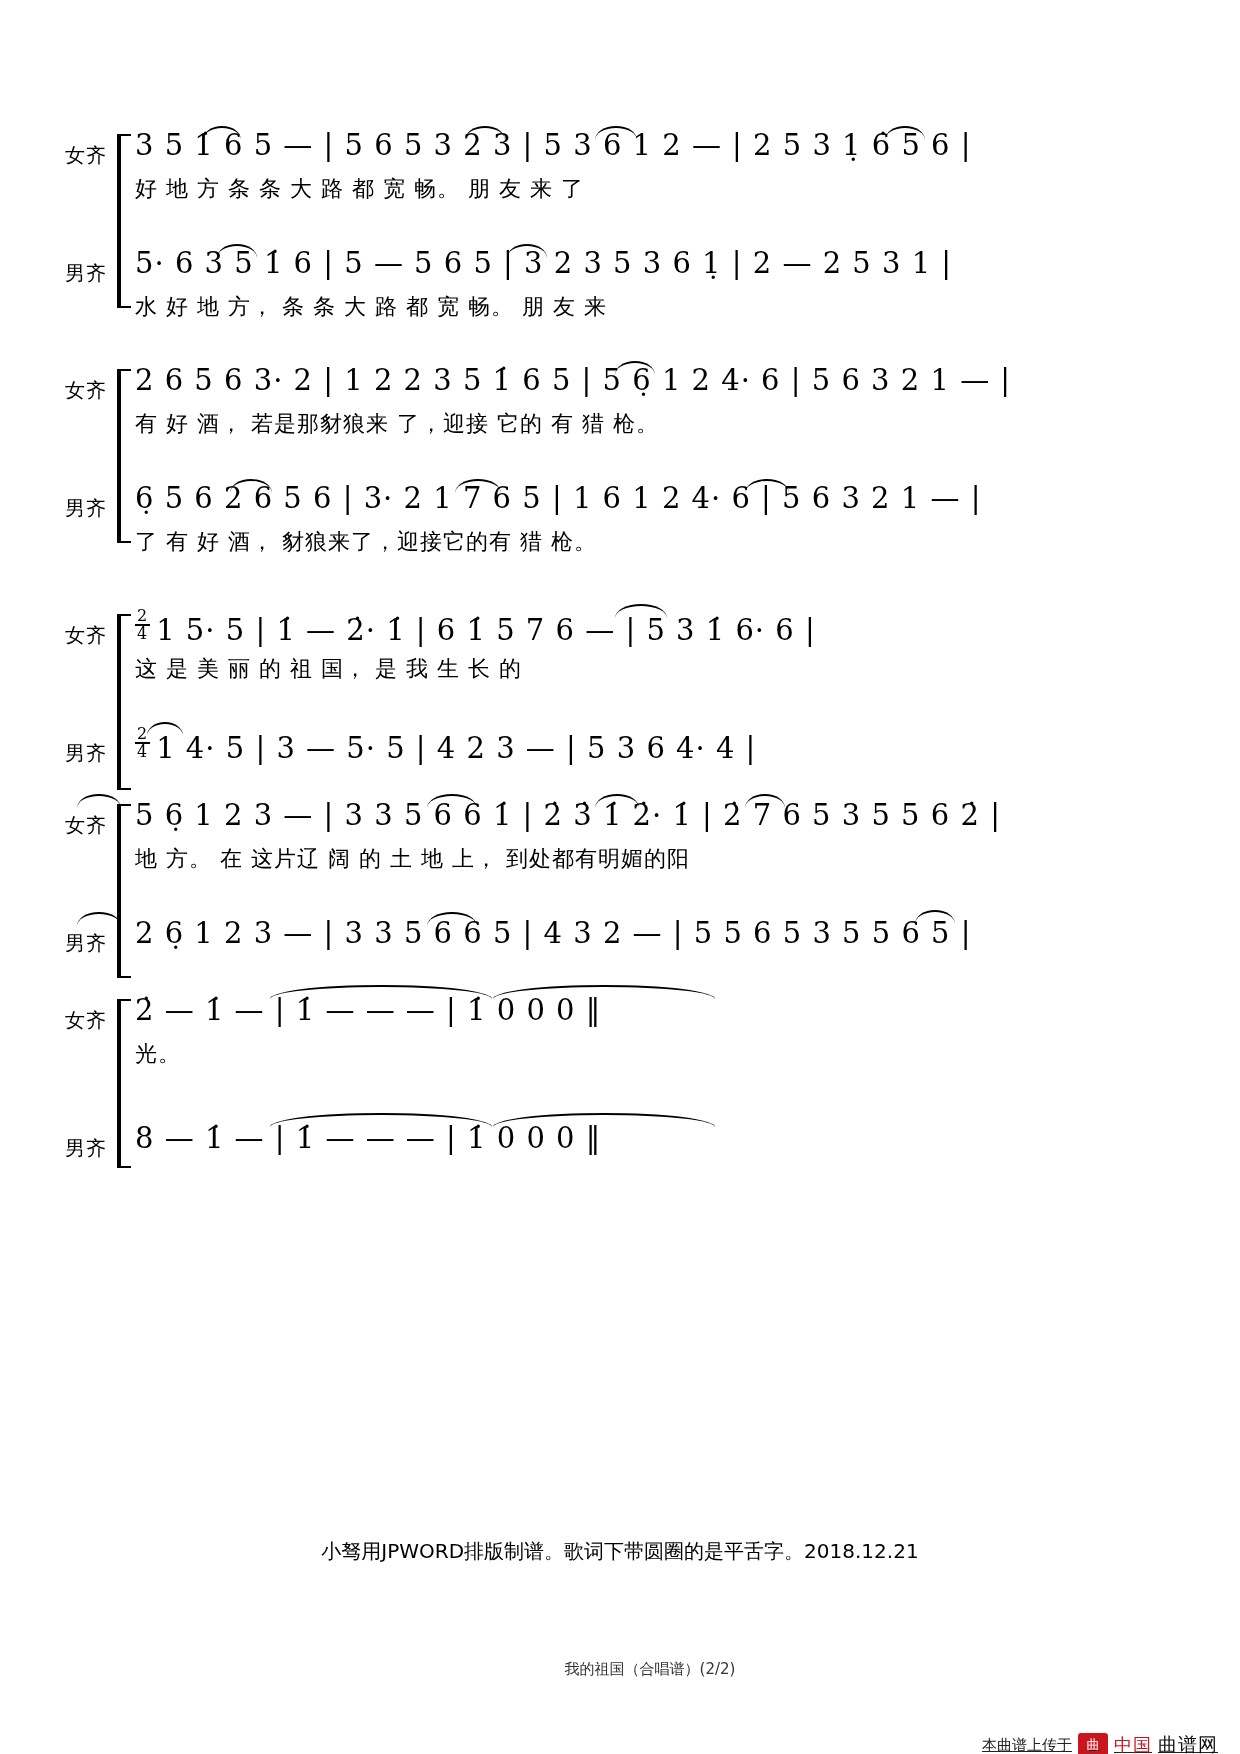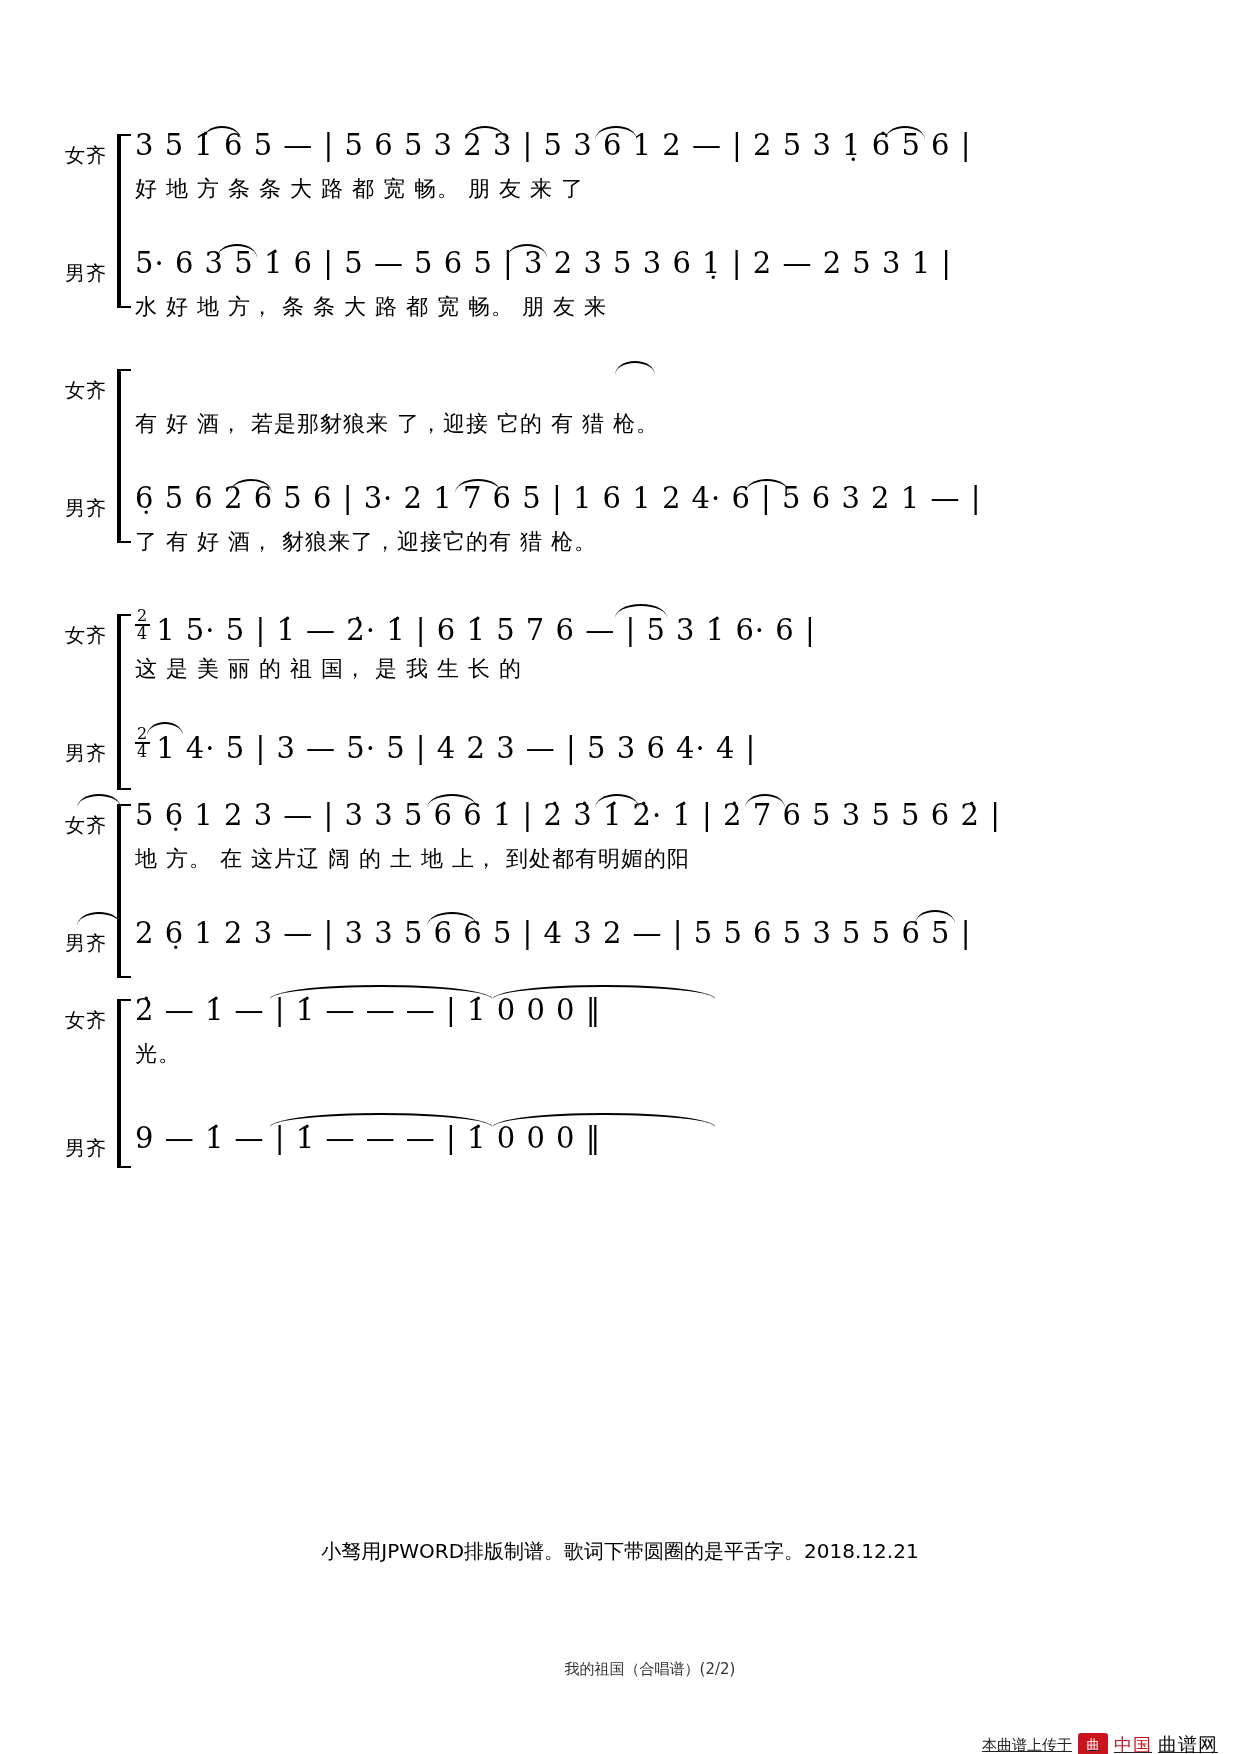--- a/index.html
+++ b/index.html
@@ -166,20 +166,21 @@
       <div class="slur" style="left:162px;top:6px;width:40px;"></div>
       <div class="slur" style="left:452px;top:6px;width:40px;"></div>
     </div>
   </div>
 
   <div class="system" style="top:355px;">
     <div class="bracket" style="top:14px;height:170px;"></div>
 
     <div class="stave-row">
       <div class="part-label">女齐</div>
+      <div class="notes">2 6  5 6  3· 2 | 1 2 2 3 5 1̇ 6 5 | 5 6̣ 1 2 4· 6 | 5 6 3 2 1  — |</div>
       <div class="lyrics">有  好  酒，   若是那豺狼来 了，迎接 它的 有    猎    枪。</div>
       <div class="slur" style="left:560px;top:6px;width:40px;"></div>
     </div>
 
     <div class="stave-row" style="margin-top:6px;">
       <div class="part-label">男齐</div>
       <div class="notes">6̣  5 6 2 6 5 6 | 3·   2 1 7 6 5 | 1 6 1 2 4·  6 | 5 6 3 2 1  — |</div>
       <div class="lyrics">了   有 好 酒，   豺狼来了，迎接它的有   猎    枪。</div>
       <div class="slur" style="left:175px;top:6px;width:42px;"></div>
       <div class="slur" style="left:400px;top:6px;width:46px;"></div>
@@ -242,21 +243,21 @@
     <div class="stave-row">
       <div class="part-label">女齐</div>
       <div class="notes">2̇  —  1̇ — |  1̇ — — — | 1̇  0   0   0 ‖</div>
       <div class="lyrics">光。</div>
       <div class="slur" style="left:215px;top:0px;width:222px;"></div>
       <div class="slur" style="left:438px;top:0px;width:222px;"></div>
     </div>
 
     <div class="stave-row" style="margin-top:16px;">
       <div class="part-label">男齐</div>
-      <div class="notes">9  —  1̇ — |  1̇ — — — | 1̇  0   0   0 ‖</div>
+      <div class="notes">8  —  1̇ — |  1̇ — — — | 1̇  0   0   0 ‖</div>
       <div class="lyrics"></div>
       <div class="slur" style="left:215px;top:0px;width:222px;"></div>
       <div class="slur" style="left:438px;top:0px;width:222px;"></div>
     </div>
   </div>
 
   <div class="footer-note" style="top:1538px;">小驽用JPWORD排版制谱。歌词下带圆圈的是平舌字。2018.12.21</div>
 
   <div class="footer-title" style="top:1660px;">我的祖国（合唱谱）(2/2)</div>
 

